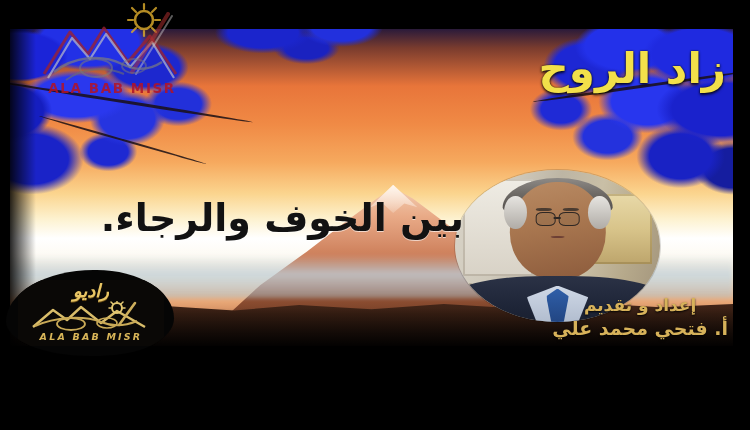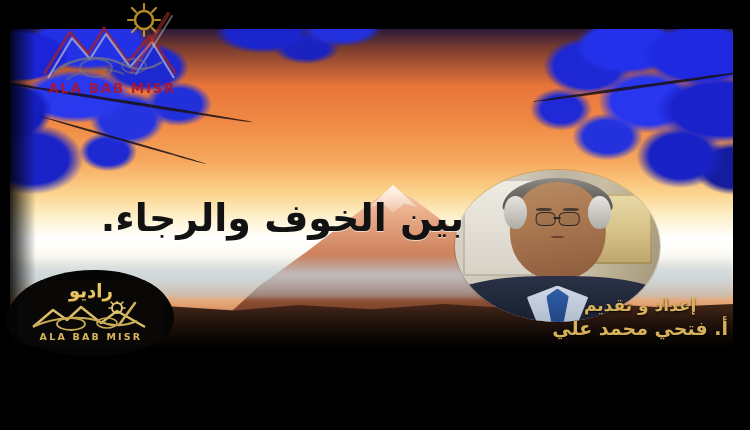--- a/index.html
+++ b/index.html
@@ -298,20 +298,21 @@
   }
   #badge-inner {
     position: absolute;
     left: 12px; top: 10px;
     width: 146px; height: 66px;
     background: #0a0806;
     display: flex;
     flex-direction: column;
     align-items: center;
     justify-content: flex-start;
+    font-style: italic;
   }
   .badge-radio-word {
     color: #e8c565;
     font-size: 18px;
     font-weight: 700;
     line-height: 1;
     margin-top: 2px;
     letter-spacing: .5px;
     direction: rtl;
     text-shadow: 0 1px 0 #6a4d14;
@@ -510,20 +511,21 @@
       <path d="M136 14 L100 72" stroke="#ddd" stroke-width="2" opacity=".45" stroke-linecap="round"></path>
 
       <path d="M18 70 C38 54, 66 52, 86 62 C100 69, 114 68, 126 60" fill="none" stroke="#7d7d7d" stroke-width="2.4" opacity=".75"></path>
       <path d="M30 78 C46 66, 70 64, 88 72" fill="none" stroke="#6f6f6f" stroke-width="2" opacity=".65"></path>
       <ellipse cx="60" cy="66" rx="16" ry="9" fill="none" stroke="#7a7a7a" stroke-width="2" opacity=".6"></ellipse>
       <ellipse cx="98" cy="64" rx="12" ry="7" fill="none" stroke="#7a7a7a" stroke-width="1.8" opacity=".55"></ellipse>
     </svg>
     <div id="wm-ala">ALA BAB MISR</div>
   </div>
 
+  <div id="show-title">زاد الروح</div>
 
   <div id="credits">
     <span class="line1">إعداد و تقديم</span>
     <span class="line2">أ. فتحي محمد علي</span>
   </div>
 
   <div id="episode-title">بين الخوف والرجاء.</div>
 
   <div id="radio-badge">
     <div id="badge-inner">

